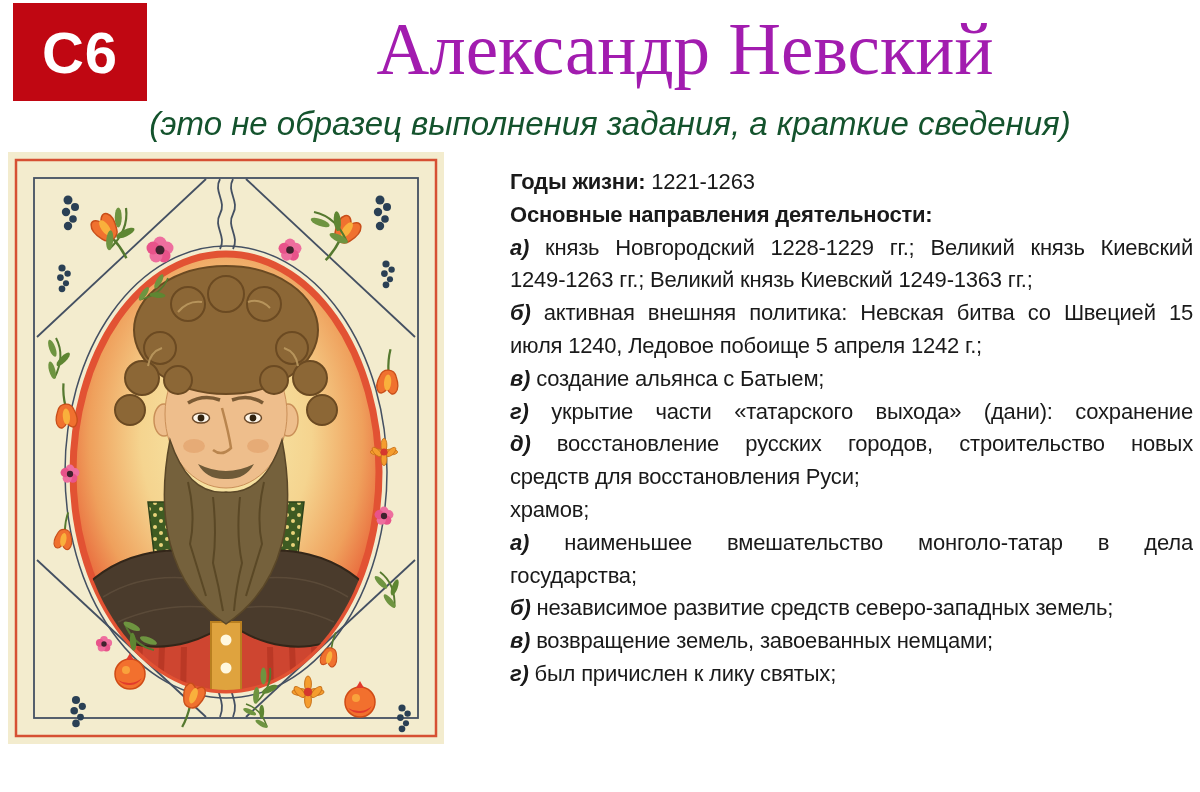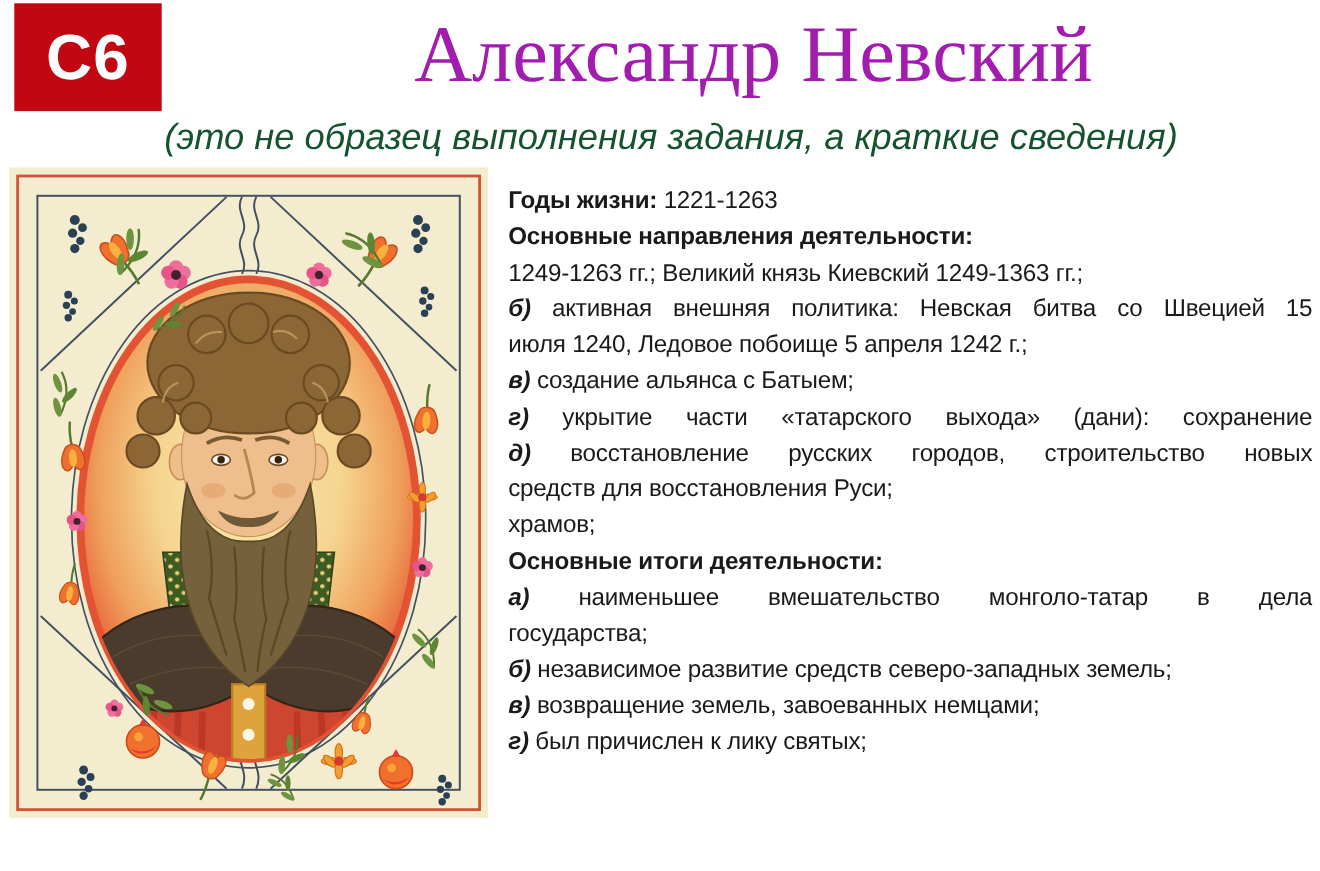--- a/index.html
+++ b/index.html
@@ -14,21 +14,21 @@
          text-align:center;font-family:"Liberation Serif",serif;font-size:73px;color:#a21caf;}
   .subtitle{position:absolute;left:0;right:0;top:100px;height:48px;line-height:48px;
             text-align:center;font-style:italic;font-size:33px;color:#14532d;letter-spacing:0px;}
 
   
   .portrait{position:absolute;left:8px;top:152px;width:436px;height:592px;}
 
   
   .info{position:absolute;left:462px;top:166px;width:731px;color:#1a1a1a;
         font-size:22px;letter-spacing:-0.2px;}
-  .tline{display:block;height:32.8px;line-height:32.8px;white-space:nowrap;}
+  .tline{display:block;height:32.8px;line-height:32.8px;white-space:nowrap;margin-left:48px;}
   .tline.just{white-space:normal;text-align:justify;text-align-last:justify;overflow:hidden;}
   .hb{font-weight:bold;}
   .mi{font-weight:bold;font-style:italic;}
 
   
   .watermark{position:absolute;left:618px;top:753px;transform:translateX(-50%);
              font-size:23px;letter-spacing:6px;color:#9e9e9e;white-space:nowrap;margin-top:48px;}
 </style>
 </head>
 <body>
@@ -230,29 +230,29 @@
       <use href="#leafbranch" transform="translate(262,516) rotate(30) scale(0.85)"></use>
       <use href="#berries" transform="translate(394,556) scale(0.8)"></use>
       <use href="#tulip" transform="translate(322,502) rotate(195) scale(0.7)"></use>
       <use href="#leafbranch" transform="translate(238,552) rotate(-35) scale(0.7)"></use>
     </g>
   </svg>
 
   <div class="info">
     <div class="tline"><span class="hb">Годы жизни:</span><span> 1221-1263</span></div>
     <div class="tline"><span class="hb">Основные направления деятельности:</span><span></span></div>
+    <div class="tline just"><span class="mi">а)</span><span> князь Новгородский 1228-1229 гг.; Великий князь Киевский</span></div>
     <div class="tline"><span class="mi"></span><span>1249-1263 гг.; Великий князь Киевский 1249-1363 гг.;</span></div>
     <div class="tline just"><span class="mi">б)</span><span> активная внешняя политика: Невская битва со Швецией 15</span></div>
     <div class="tline"><span class="mi"></span><span>июля 1240, Ледовое побоище 5 апреля 1242 г.;</span></div>
     <div class="tline"><span class="mi">в)</span><span> создание альянса с Батыем;</span></div>
     <div class="tline just"><span class="mi">г)</span><span> укрытие части «татарского выхода» (дани): сохранение</span></div>
     <div class="tline just"><span class="mi">д)</span><span> восстановление русских городов, строительство новых</span></div>
     <div class="tline"><span class="mi"></span><span>средств  для восстановления Руси;</span></div>
     <div class="tline"><span class="mi"></span><span>храмов;</span></div>
-    <div class="tline"><span class="hb">Основные итоги деятельности:</span><span></span></div>
     <div class="tline just"><span class="mi">а)</span><span> наименьшее вмешательство монголо-татар в дела</span></div>
     <div class="tline"><span class="mi"></span><span>государства;</span></div>
     <div class="tline"><span class="mi">б)</span><span> независимое развитие средств северо-западных земель;</span></div>
     <div class="tline"><span class="mi">в)</span><span> возвращение земель, завоеванных немцами;</span></div>
     <div class="tline"><span class="mi">г)</span><span> был причислен к лику святых;</span></div>
   </div>
 
   <div class="watermark">vk.com/history_ege2012</div>
 </div>
 

